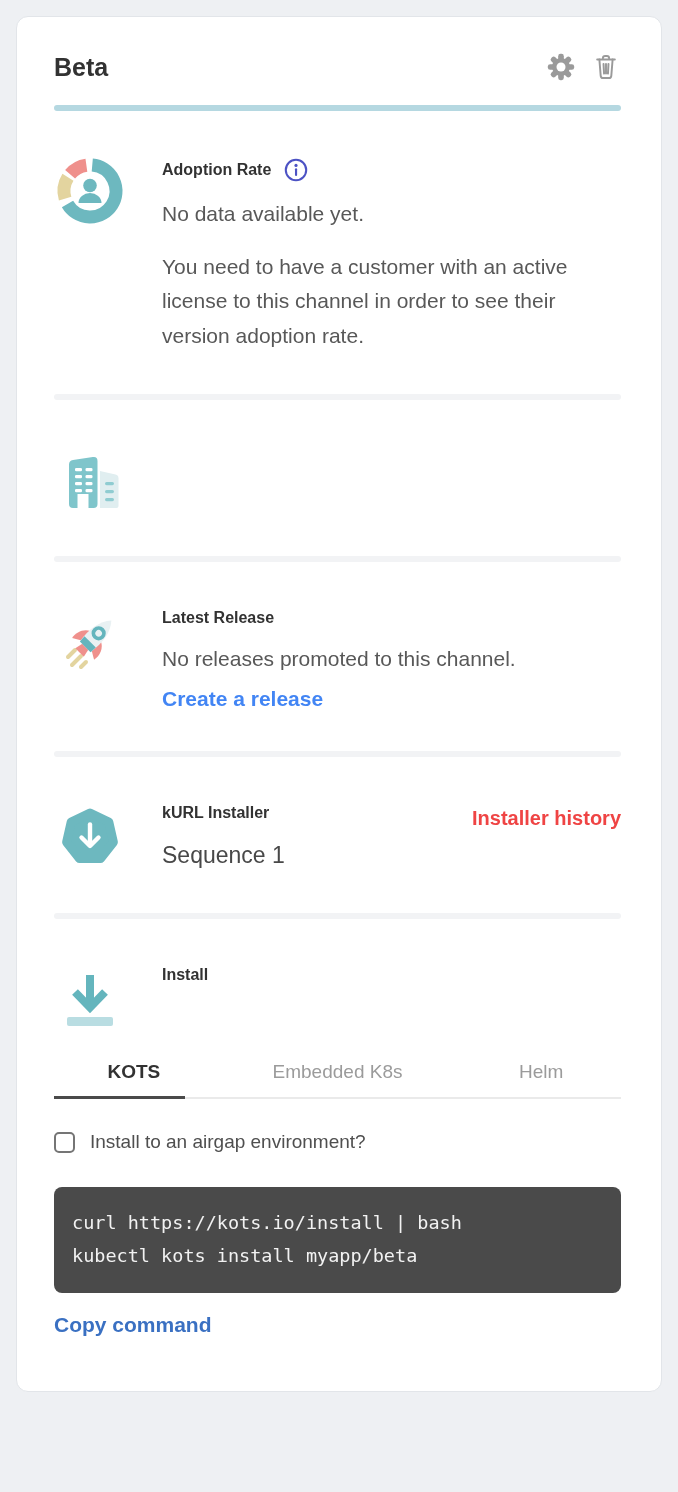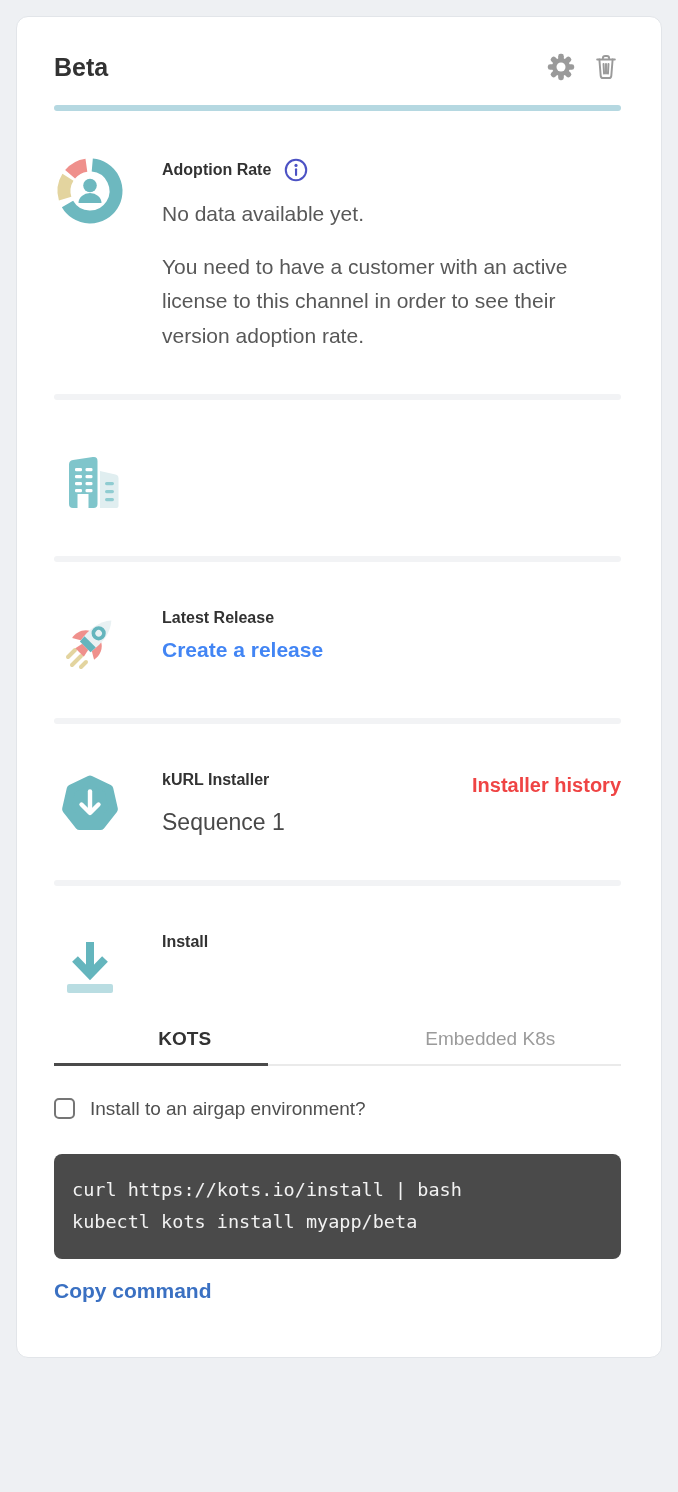--- a/index.html
+++ b/index.html
@@ -149,20 +149,21 @@
           <path d="M7 -4 C14 -1 17 7 15.5 14 L7 9 Z" fill="#ef908c"></path>
           <path d="M-4 10 L4 10 L6 19 L-6 19 Z" fill="#ef908c"></path>
           <path d="M0 -26 C8 -17 10 -4 7.6 11 L-7.6 11 C-10 -4 -8 -17 0 -26 Z" fill="#e9f1f3"></path>
           <path d="M-8 4 L8 4 L7.6 11 L-7.6 11 Z" fill="#64b5bd"></path>
           <circle cy="-8" r="5.2" fill="none" stroke="#64b5bd" stroke-width="3.8"></circle>
         </g>
       </svg>
     </div>
     <div class="section-body">
       <div class="section-heading">Latest Release</div>
+      <div class="muted">No releases promoted to this channel.</div>
       <a class="link">Create a release</a>
     </div>
   </div>
 
   <div class="divider"></div>
 
   
   <div class="section">
     <div class="section-icon">
       <svg width="72" height="72" viewBox="0 0 72 72">
@@ -196,20 +197,21 @@
       </svg>
     </div>
     <div class="section-body">
       <div class="section-heading">Install</div>
     </div>
   </div>
 
   <div class="tabs">
     <div class="tab active">KOTS</div>
     <div class="tab">Embedded K8s</div>
+    <div class="tab">Helm</div>
   </div>
 
   <div class="airgap-row">
     <span class="checkbox"></span>
     <span class="airgap-label">Install to an airgap environment?</span>
   </div>
 
   <div class="code-block"><div>curl https://kots.io/install | bash</div><div>kubectl kots install myapp/beta</div></div>
 
   <a class="copy-link">Copy command</a>

